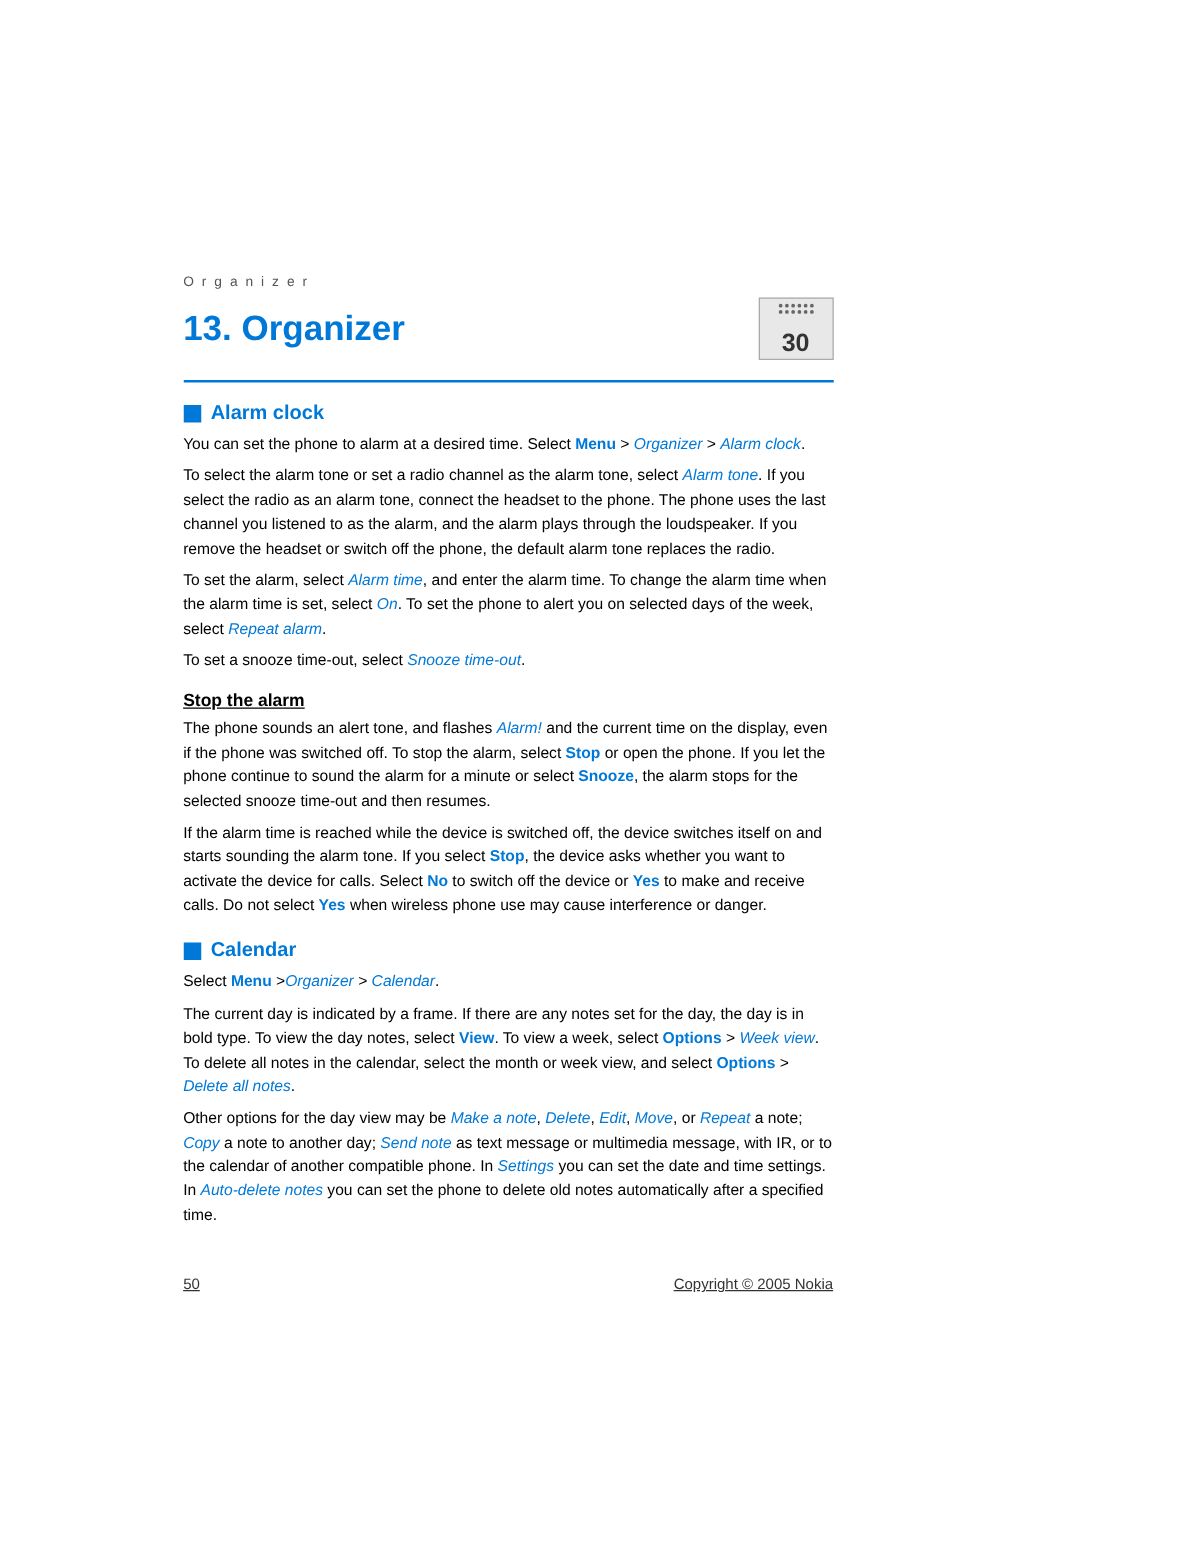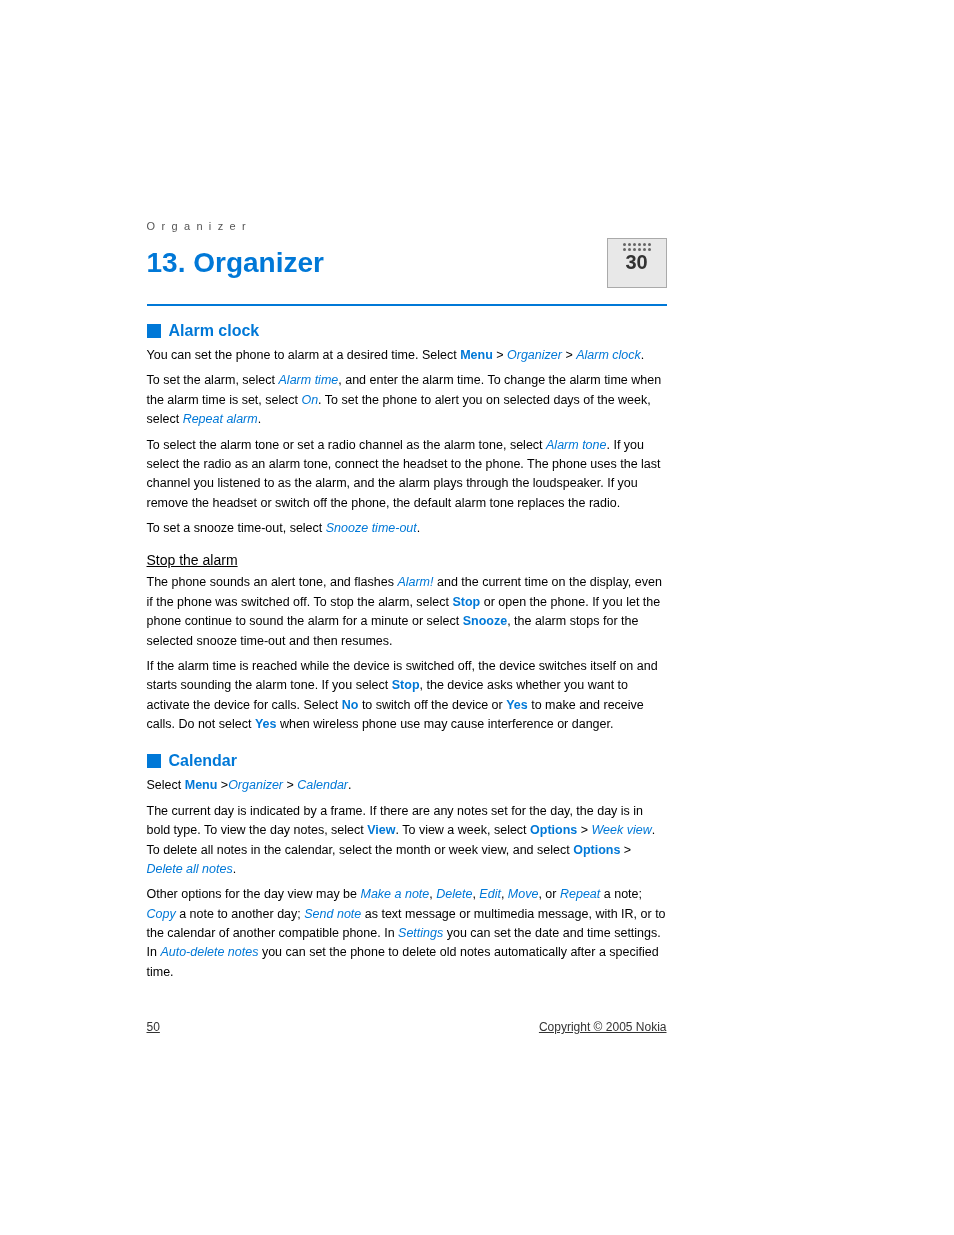--- a/index.html
+++ b/index.html
@@ -41,21 +41,21 @@
       font-size: 28px;
       font-weight: bold;
       color: #0078d7;
     }
     .chapter-icon {
       width: 60px;
       height: 50px;
       border: 1px solid #aaa;
       background: #e8e8e8;
       display: flex;
-      align-items: flex-start;
+      align-items: flex-end;
       justify-content: center;
       font-size: 22px;
       font-weight: bold;
       color: #333;
       position: relative;
     }
     .chapter-icon .dots {
       position: absolute;
       top: 4px;
       left: 0;
@@ -88,21 +88,21 @@
       background: #0078d7;
       flex-shrink: 0;
     }
     .section-title {
       font-size: 16px;
       font-weight: bold;
       color: #0078d7;
     }
     .subsection-title {
       font-size: 14px;
-      font-weight: normal;
+      font-weight: bold;
       text-decoration: underline;
       color: #000;
       margin-top: 14px;
       margin-bottom: 5px;
     }
     .body-text {
       font-size: 12.5px;
       line-height: 1.55;
       color: #000;
       margin-bottom: 6px;
@@ -172,25 +172,25 @@
     <div class="section-heading">
       <div class="section-square"></div>
       <div class="section-title">Alarm clock</div>
     </div>
 
     <p class="body-text">
       You can set the phone to alarm at a desired time. Select <span class="link-bold">Menu</span> &gt; <span class="link">Organizer</span> &gt; <span class="link">Alarm clock</span>.
     </p>
 
     <p class="body-text">
+      To select the alarm tone or set a radio channel as the alarm tone, select <span class="link">Alarm tone</span>. If you select the radio as an alarm tone, connect the headset to the phone. The phone uses the last channel you listened to as the alarm, and the alarm plays through the loudspeaker. If you remove the headset or switch off the phone, the default alarm tone replaces the radio.
+    </p>
+
+    <p class="body-text">
       To set the alarm, select <span class="link">Alarm time</span>, and enter the alarm time. To change the alarm time when the alarm time is set, select <span class="link">On</span>. To set the phone to alert you on selected days of the week, select <span class="link">Repeat alarm</span>.
-    </p>
-
-    <p class="body-text">
-      To select the alarm tone or set a radio channel as the alarm tone, select <span class="link">Alarm tone</span>. If you select the radio as an alarm tone, connect the headset to the phone. The phone uses the last channel you listened to as the alarm, and the alarm plays through the loudspeaker. If you remove the headset or switch off the phone, the default alarm tone replaces the radio.
     </p>
 
     <p class="body-text">
       To set a snooze time-out, select <span class="link">Snooze time-out</span>.
     </p>
 
     <div class="subsection-title">Stop the alarm</div>
 
     <p class="body-text">
       The phone sounds an alert tone, and flashes <span class="link">Alarm!</span> and the current time on the display, even if the phone was switched off. To stop the alarm, select <span class="link-bold">Stop</span> or open the phone. If you let the phone continue to sound the alarm for a minute or select <span class="link-bold">Snooze</span>, the alarm stops for the selected snooze time-out and then resumes.

